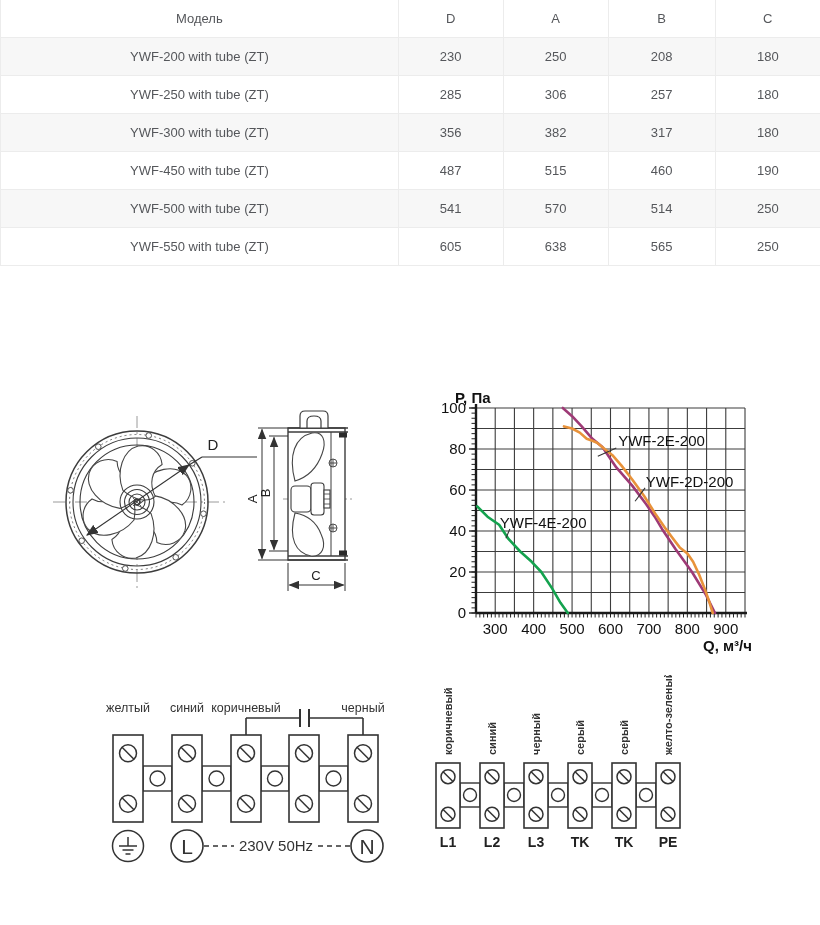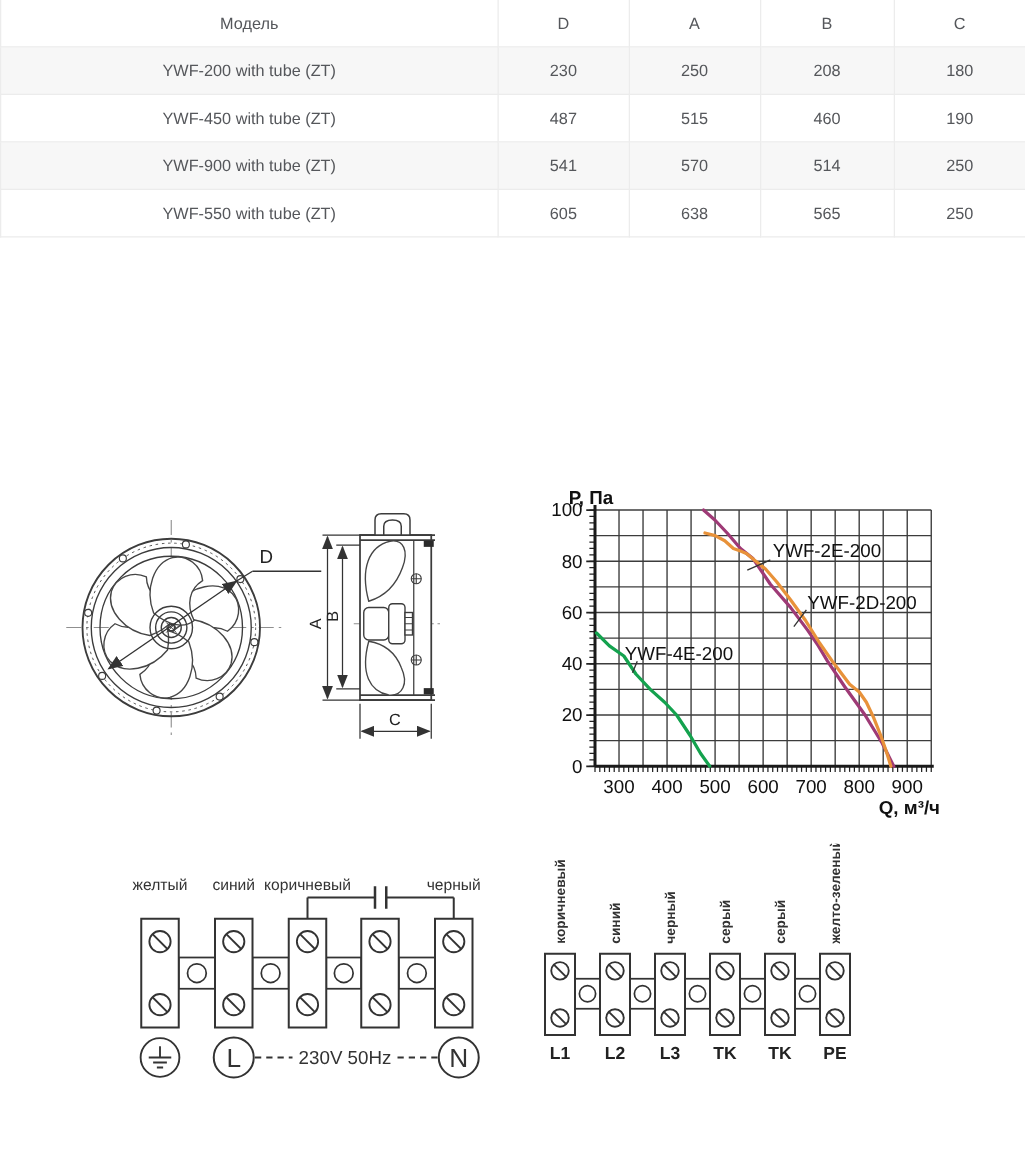--- a/index.html
+++ b/index.html
@@ -48,28 +48,42 @@
     </thead>
     <tbody id="spec-body">
         <tr>
           <td>YWF-200 with tube (ZT)</td>
           <td>230</td>
           <td>250</td>
           <td>208</td>
           <td>180</td>
         </tr>
         <tr>
+          <td>YWF-250 with tube (ZT)</td>
+          <td>285</td>
+          <td>306</td>
+          <td>257</td>
+          <td>180</td>
+        </tr>
+        <tr>
+          <td>YWF-300 with tube (ZT)</td>
+          <td>356</td>
+          <td>382</td>
+          <td>317</td>
+          <td>180</td>
+        </tr>
+        <tr>
           <td>YWF-450 with tube (ZT)</td>
           <td>487</td>
           <td>515</td>
           <td>460</td>
           <td>190</td>
         </tr>
         <tr>
-          <td>YWF-900 with tube (ZT)</td>
+          <td>YWF-500 with tube (ZT)</td>
           <td>541</td>
           <td>570</td>
           <td>514</td>
           <td>250</td>
         </tr>
         <tr>
           <td>YWF-550 with tube (ZT)</td>
           <td>605</td>
           <td>638</td>
           <td>565</td>

